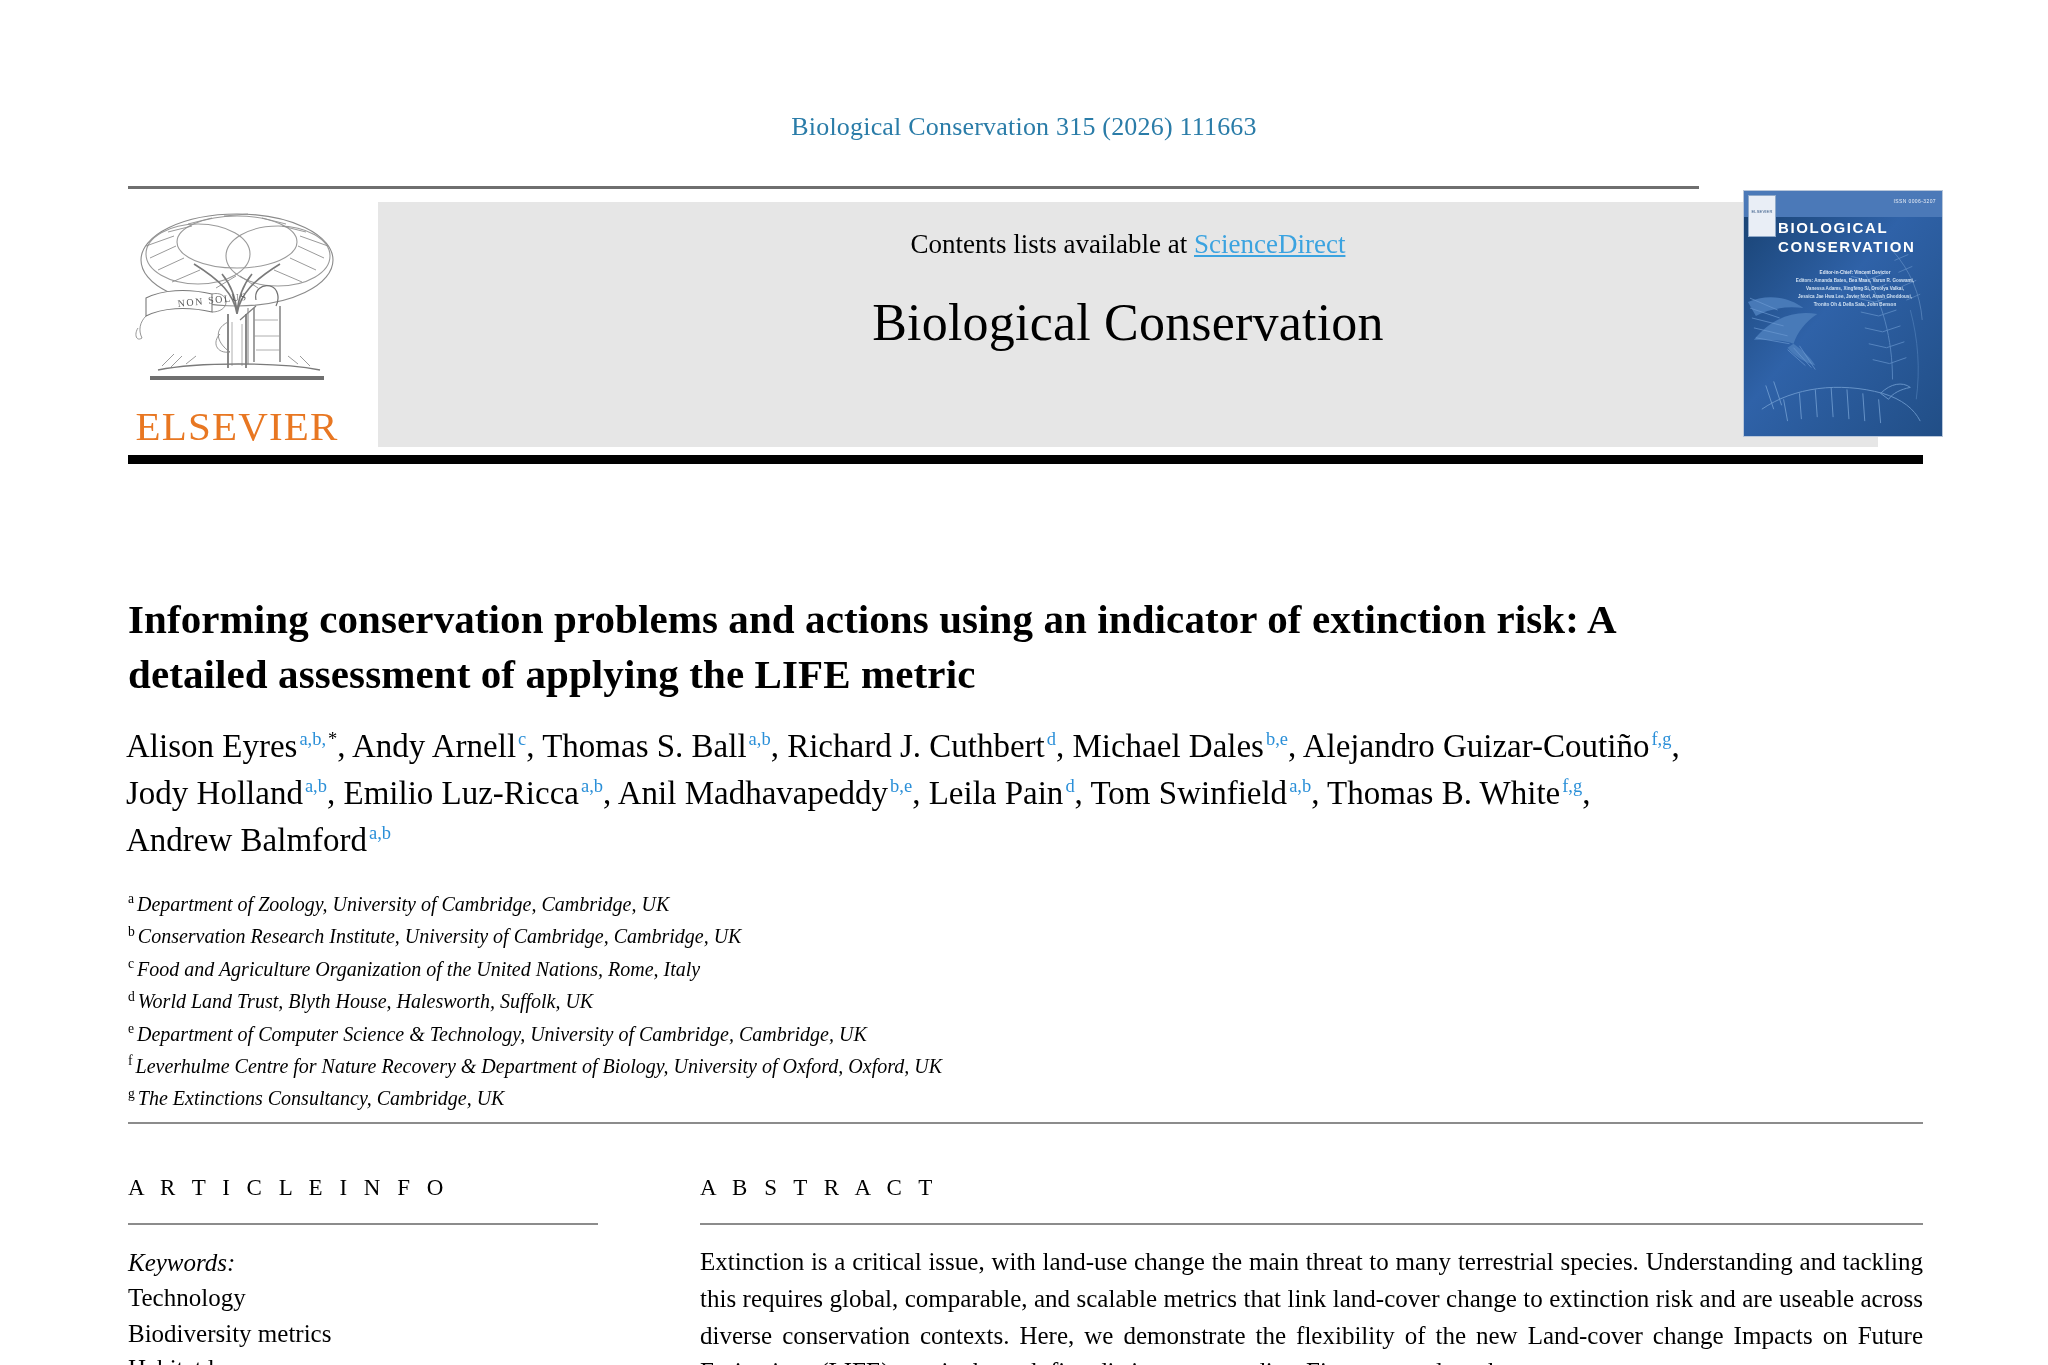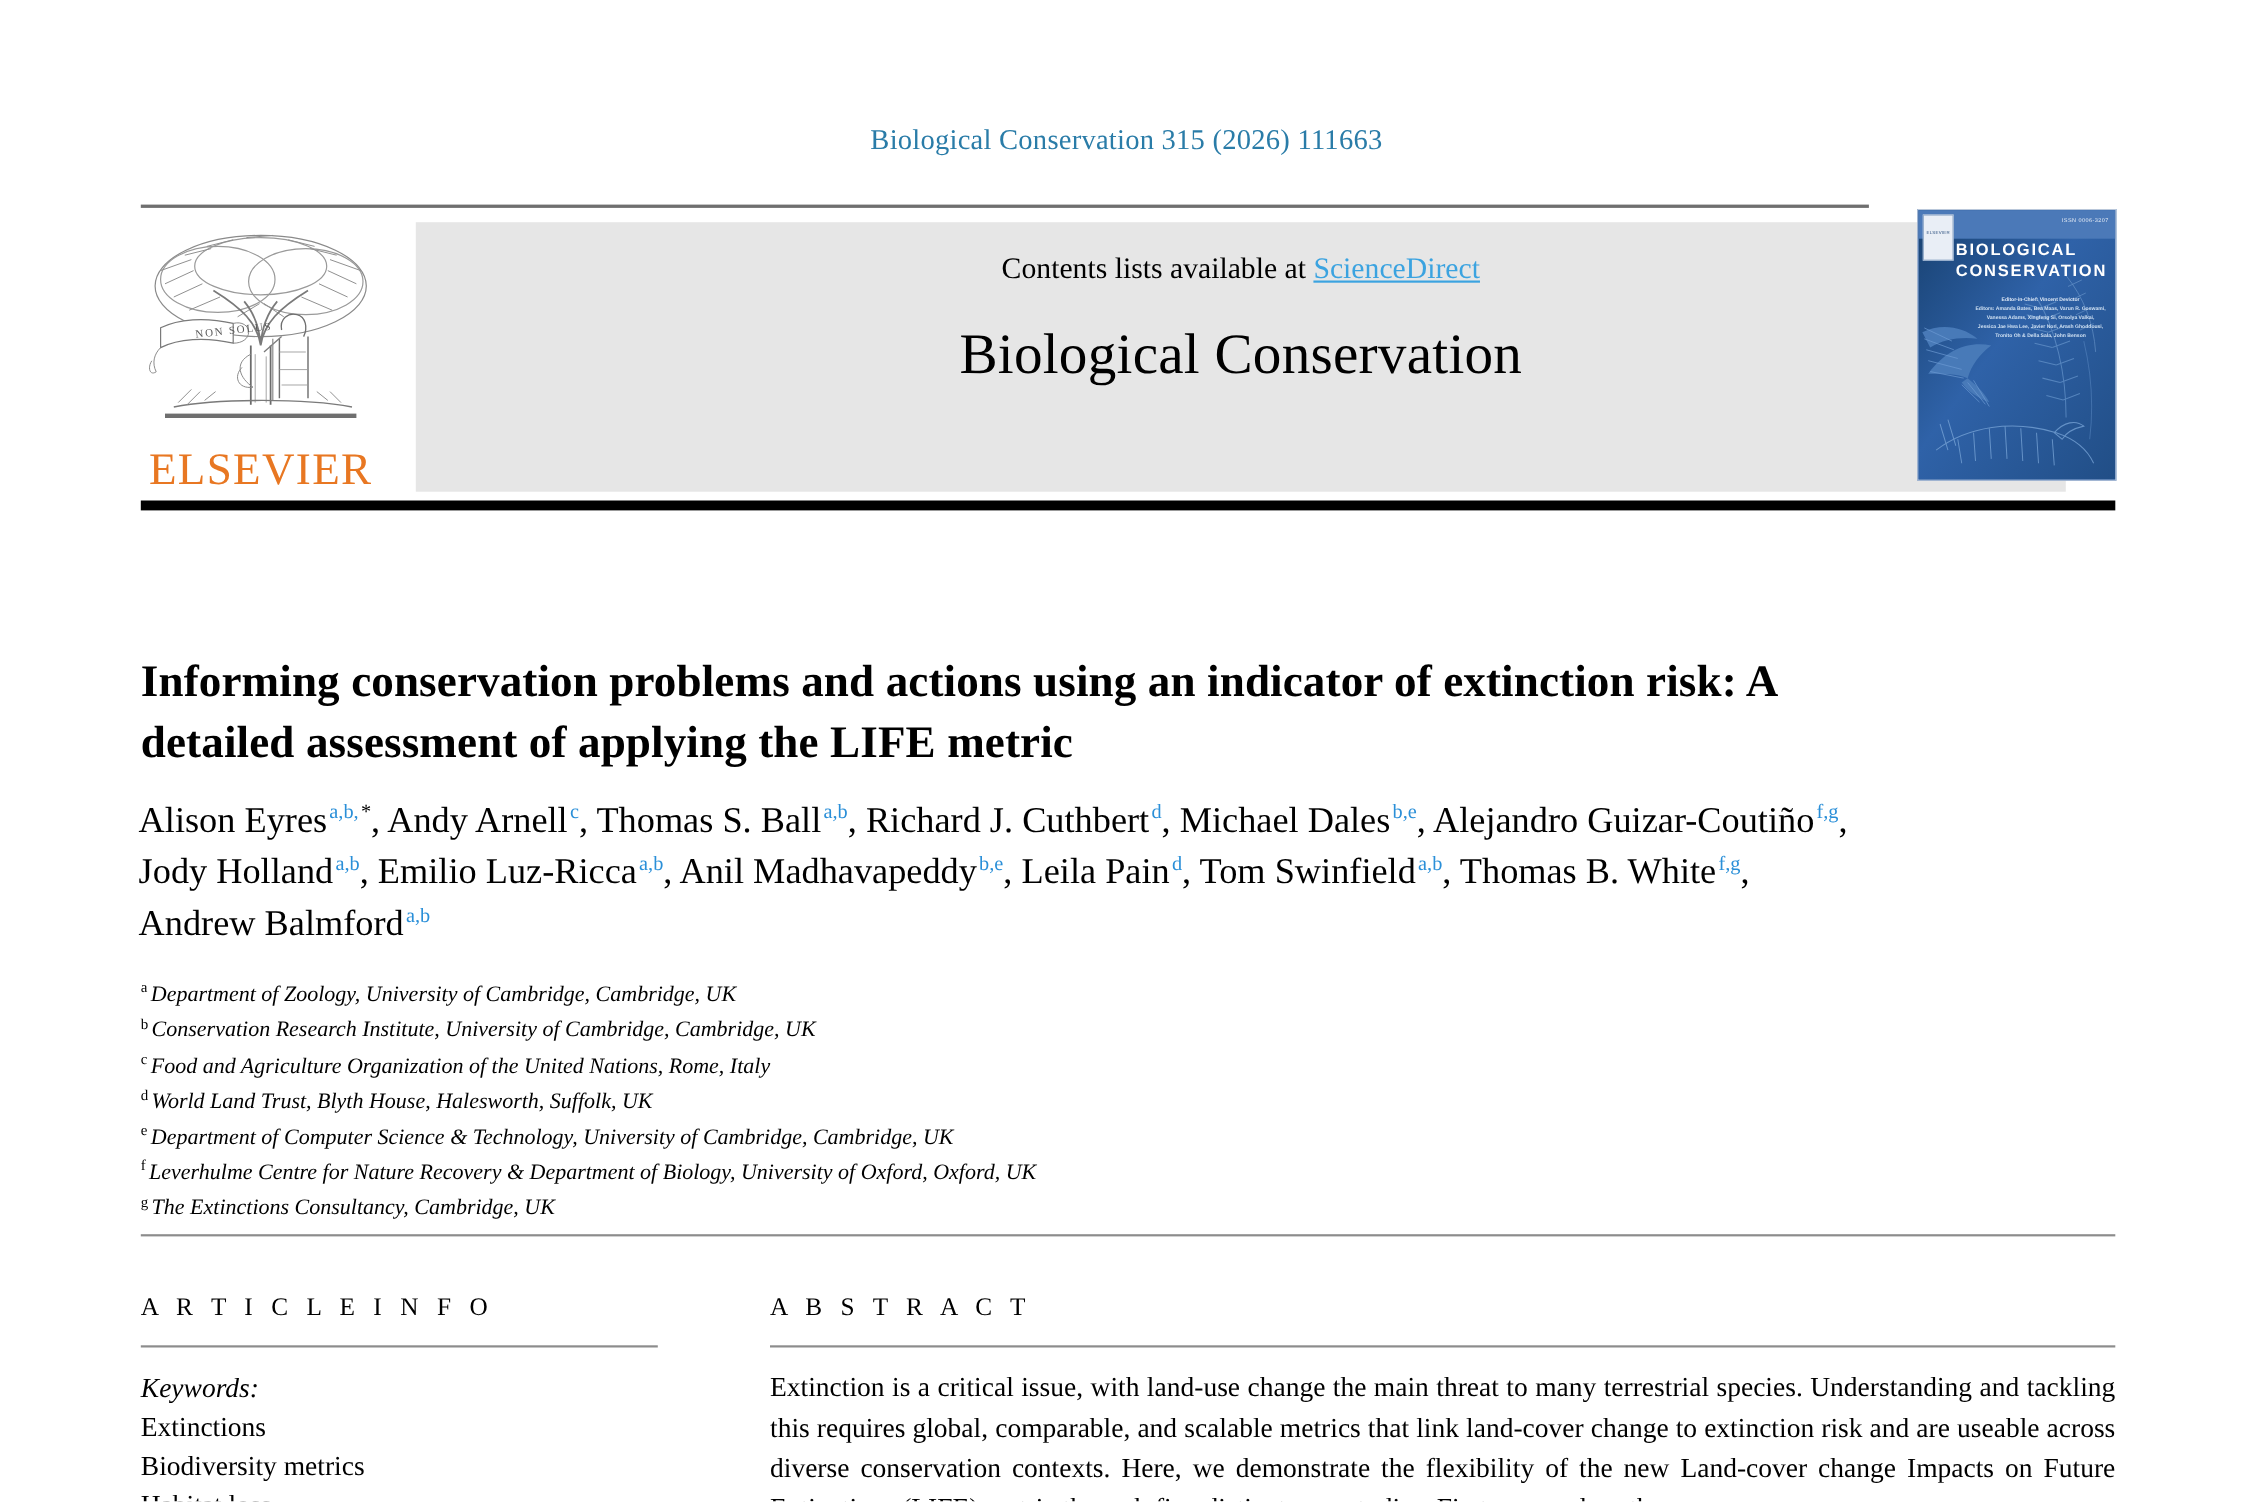--- a/index.html
+++ b/index.html
@@ -113,21 +113,21 @@
     font-size: 25px;
   }
   .link { color: #1a8ad4; }
   .link-sd { color: #3ba3e0; }
 
   
   .cover {
     position: absolute;
     left: 1743px;
     top: 190px;
-    width: 181px;
+    width: 200px;
     height: 247px;
     overflow: hidden;
     background: #2f62a8;
     border: 1px solid #b9c7da;
     box-sizing: border-box;
   }
   .cover-bgsvg { position: absolute; left: 0; top: 0; width: 100%; height: 100%; }
   .cover-topbar {
     position: absolute; left: 0; top: 0; width: 100%; height: 26px;
     background: #4b79b8;
@@ -393,21 +393,21 @@
     </div>
 
   <div class="mid-rule"></div>
 
   <div class="col-info">
     <div class="sec-head">A R T I C L E   I N F O</div>
     <div class="sec-rule"></div>
     <div class="keywords">
       <div class="kw-label">Keywords:</div>
       <div id="kw-items">
-          <div>Extinctions</div>
+          <div>Technology</div>
           <div>Biodiversity metrics</div>
           <div>Habitat loss</div>
         </div>
     </div>
   </div>
 
   <div class="col-abstract">
     <div class="sec-head">A B S T R A C T</div>
     <div class="sec-rule"></div>
     <div class="abstract-body">Extinction is a critical issue, with land-use change the main threat to many terrestrial species. Understanding and tackling this requires global, comparable, and scalable metrics that link land-cover change to extinction risk and are useable across diverse conservation contexts. Here, we demonstrate the flexibility of the new Land-cover change Impacts on Future Extinctions (LIFE) metric through five distinct case studies. First, we explore the</div>

